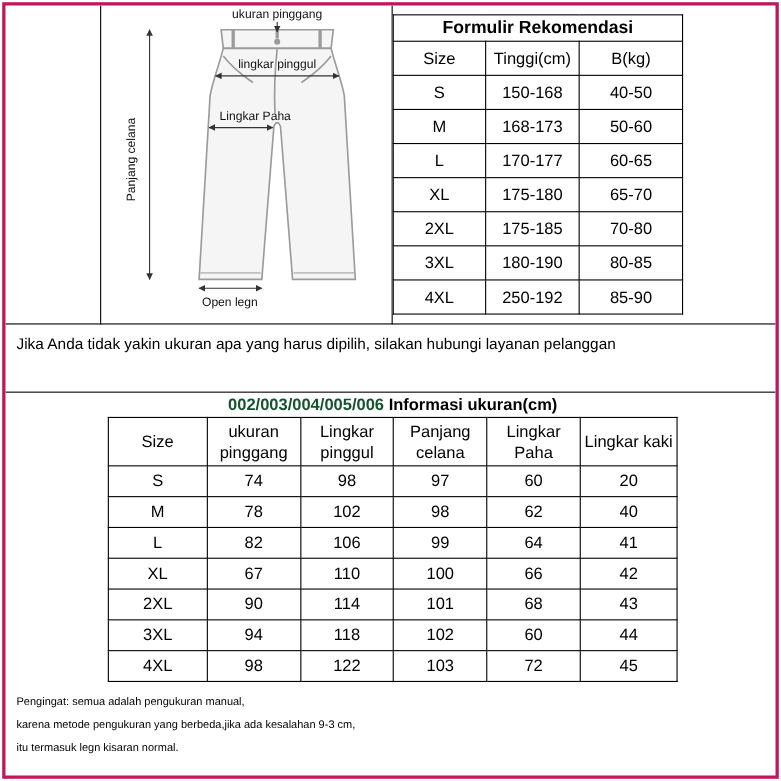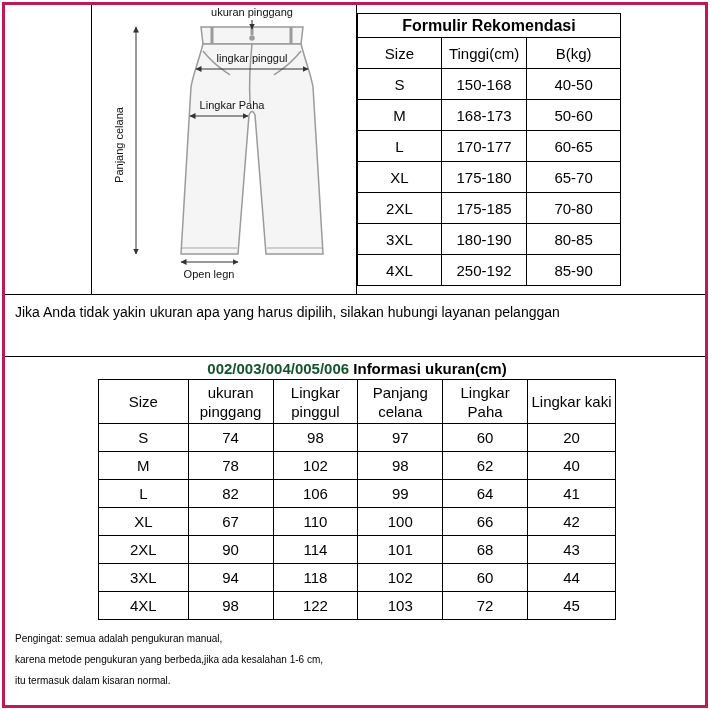--- a/index.html
+++ b/index.html
@@ -223,17 +223,17 @@
           <td>122</td>
           <td>103</td>
           <td>72</td>
           <td>45</td>
         </tr>
       </tbody>
   </table>
 
   <div class="reminder">
     <div>Pengingat: semua adalah pengukuran manual,</div>
-    <div>karena metode pengukuran yang berbeda,jika ada kesalahan 1-6 cm,</div>
-    <div>itu termasuk dalam kisaran normal.</div>
+    <div>karena metode pengukuran yang berbeda,jika ada kesalahan 9-3 cm,</div>
+    <div>itu termasuk legn kisaran normal.</div>
   </div>
 
 </div>
 
 </body></html>

